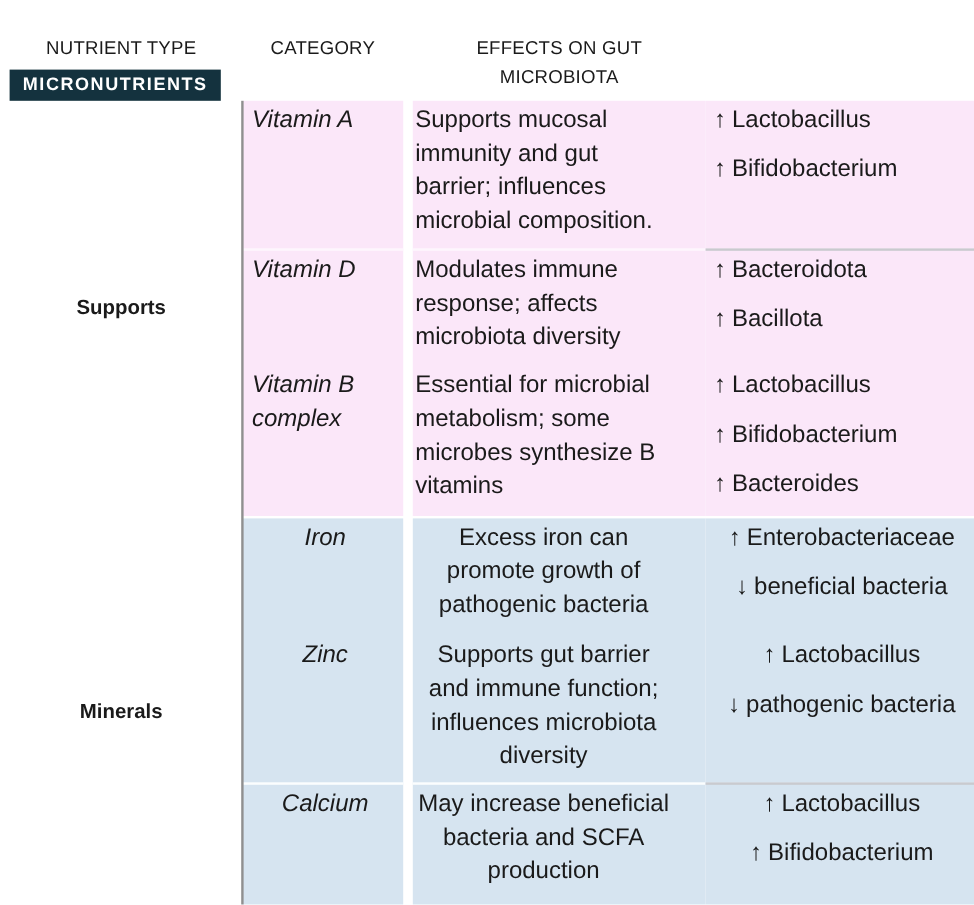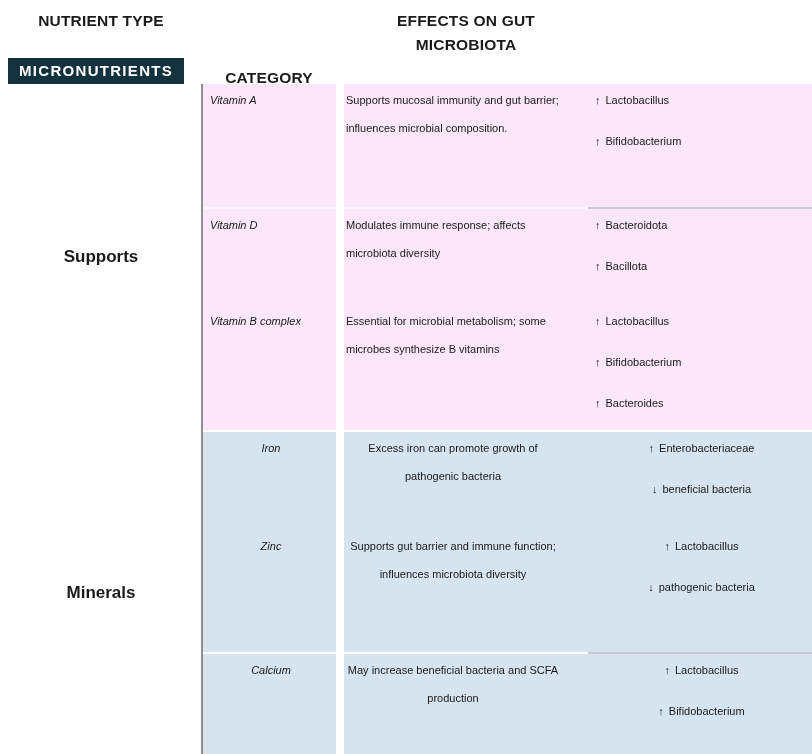--- a/index.html
+++ b/index.html
@@ -11,26 +11,27 @@
     color:var(--text,#1a1a1a);
     overflow:hidden;
   }
   
   .hdr{
     display:grid;
     grid-template-columns:202px 134px 8px 244px 224px;
     height:58px;
   }
   .hdr .hcell{
-    font-weight:bold;
+    font-weight:normal;
     font-size:15.5px;
     line-height:24px;
     text-align:center;
     padding-top:9px;
     letter-spacing:.2px;
+    margin-top:20px;
   }
   .hdr .h1{grid-column:1;}
   .hdr .h2{grid-column:2;}
   .hdr .h3{grid-column:4;padding-left:4px;padding-right:4px;}
   .hdr .h4{grid-column:5;padding-left:8px;padding-right:8px;}
   
   .badge-row{height:26px;}
   .badge{
     display:inline-block;
     margin-left:8px;
@@ -52,21 +53,21 @@
   .sec-vit{grid-template-rows:123px 98px 125px;}
   .sec-min{grid-template-rows:98px 122px 102px;margin-top:2px;}
   .sec-vit .cell{background:var(--pink,#fbe7f9);}
   .sec-min .cell{background:var(--blue,#d6e4f0);text-align:center;}
   .typecell{
     grid-column:1;grid-row:1 / span 3;
     display:flex;align-items:center;justify-content:center;
     font-weight:bold;font-size:17px;
     background:#ffffff;
   }
-  .cell{box-sizing:border-box;font-size:11px;line-height:28px;}
+  .cell{box-sizing:border-box;font-size:20px;line-height:28px;}
   .cat{grid-column:2;padding:2px 4px 0 8px;font-style:italic;}
   .eff{grid-column:4;padding:2px 28px 0 2px;}
   .chg{grid-column:5;padding:2px 4px 0 7px;}
   .r1{grid-row:1;} .r2{grid-row:2;} .r3{grid-row:3;}
   .chgitem{line-height:28px;margin-bottom:13px;white-space:nowrap;}
   .arrow{font-style:normal;margin-right:5px;}
   .it{}
   
   .sec-vit .r2.cat,.sec-vit .r2.eff{border-top:2px solid var(--sep_light,#fdf6fd);}
   .sec-vit .r2.chg{border-top:2px solid var(--sep_gray,#c9cacf);}
@@ -80,22 +81,22 @@
     background:var(--col_border,#8f8f8f);
   }
 </style>
 </head>
 <body>
 
 <div class="page">
 
   <div class="hdr">
     <div class="hcell h1">NUTRIENT TYPE</div>
+    <div class="hcell h2">CATEGORY</div>
     <div class="hcell h3">EFFECTS ON GUT MICROBIOTA</div>
-    <div class="hcell h2">CATEGORY</div>
   </div>
 
   <div class="badge-row">
     <span class="badge">MICRONUTRIENTS</span>
   </div>
 
   <section class="sec sec-vit">
     <div class="typecell">Supports</div>
 
     <div class="cell cat r1">Vitamin A</div>

